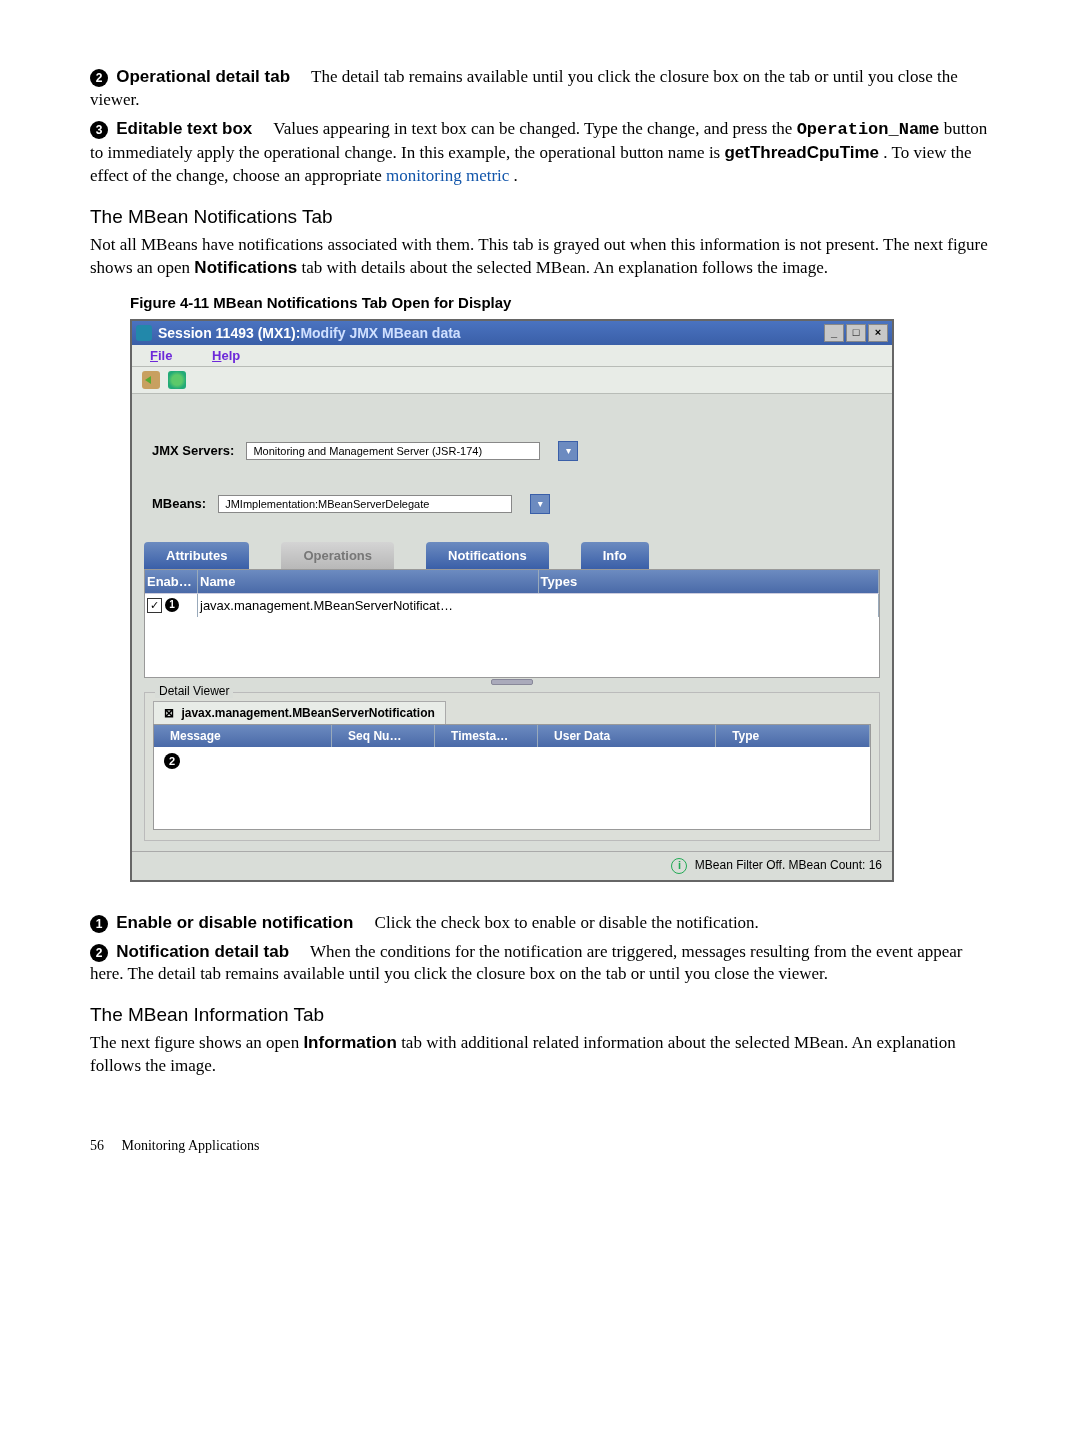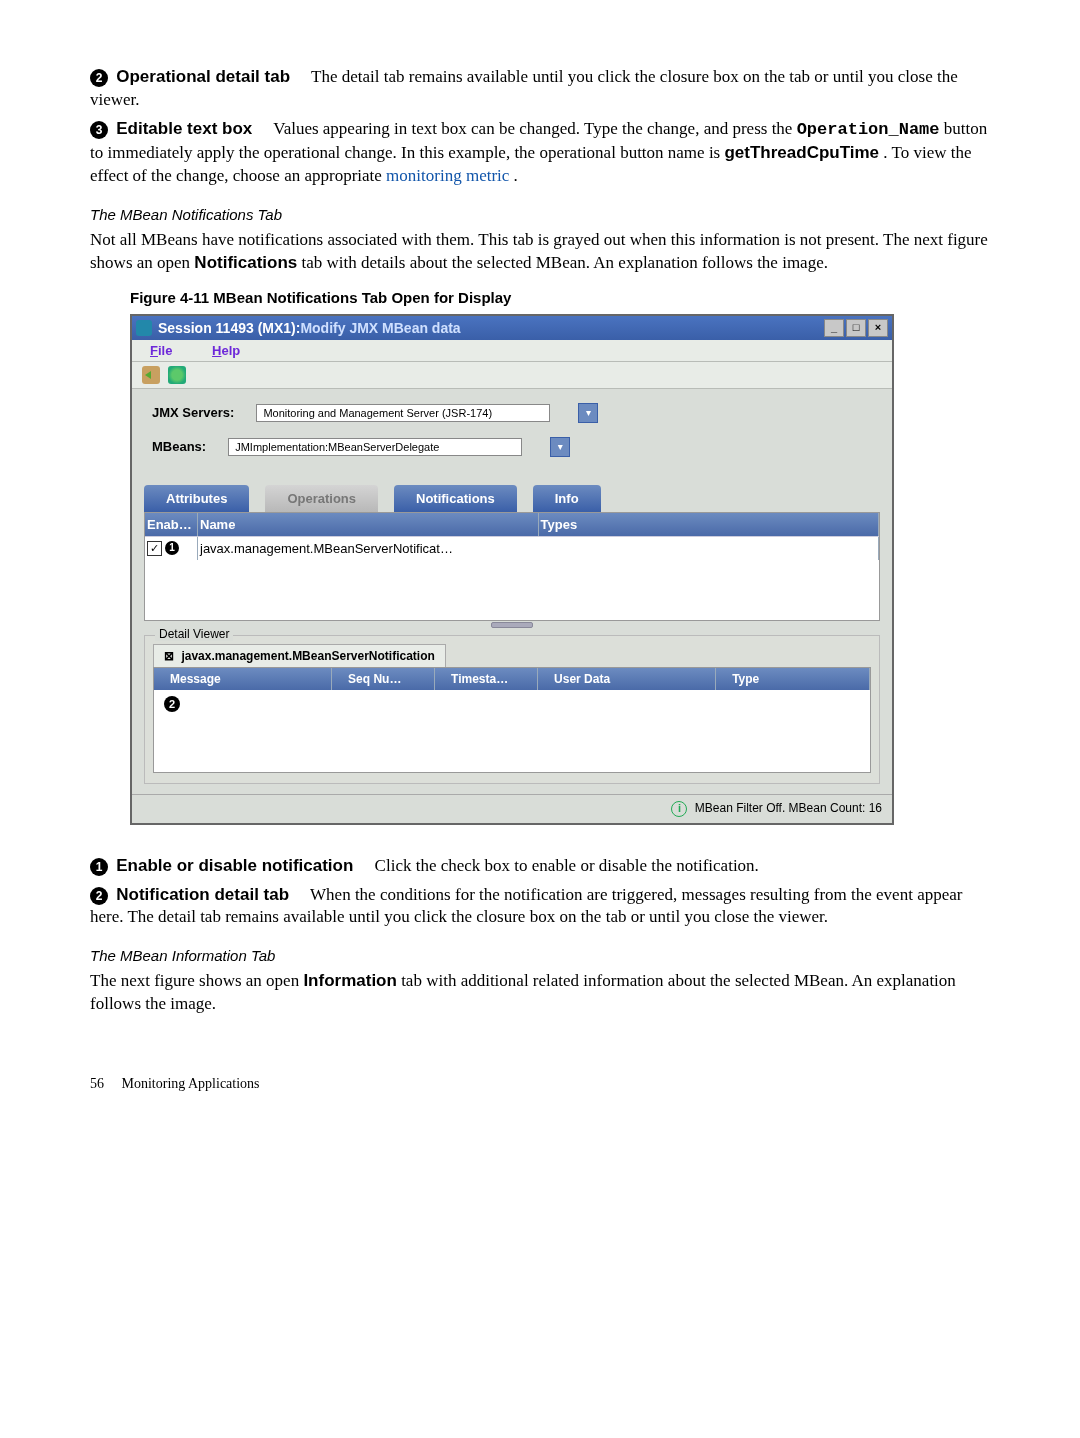--- a/index.html
+++ b/index.html
@@ -32,23 +32,22 @@
     vertical-align: middle;
     margin-right: 4px;
     font-family: Arial, sans-serif;
   }
   .bold { font-weight: bold; font-family: Arial, Helvetica, sans-serif; }
   .mono { font-family: "Courier New", monospace; font-weight: bold; }
   .link { color: #1155aa; }
   h2.section {
     font-family: Arial, Helvetica, sans-serif;
     font-weight: normal;
-    font-size: 15px;
+    font-size: 19px;
     margin: 18px 0 6px 0;
-    font-style: italic;
   }
   .fig-caption {
     font-family: Arial, Helvetica, sans-serif;
     font-weight: bold;
     font-size: 15px;
     margin: 14px 0 8px 40px;
   }
 
   
   .figure-wrap {
@@ -109,35 +108,35 @@
     display: inline-block;
     border-radius: 3px;
   }
   .tool-back { background: #c8a060; position: relative; }
   .tool-back::after{content:"";position:absolute;left:3px;top:5px;width:0;height:0;border-top:4px solid transparent;border-bottom:4px solid transparent;border-right:6px solid #5a3;}
   .tool-refresh { background: radial-gradient(circle,#5cc96a 40%,#2a7 70%); }
 
   .form-area {
     padding: 14px 20px 10px 20px;
   }
-  .form-row { display:flex; align-items:center; margin-bottom:14px; gap:22px;}
+  .form-row { display:flex; align-items:center; margin-bottom:14px; gap:12px;margin-top:33px;}
   .form-label { font-weight:bold; font-size:13px; }
   .combo {
     border:1px solid #888; background:#fff;
     padding:2px 6px; font-size:11px;
     min-width:280px;
     display:flex; justify-content:space-between; align-items:center;
   }
   .combo-btn {
     width:18px;height:18px;background:#6c8bc0;border:1px solid #3a5fa8;
     display:inline-flex;align-items:center;justify-content:center;color:#fff;font-size:10px;
     margin-left:6px;
   }
 
-  .tabs-row { display:flex; gap:16px; margin: 4px 0 0 12px; }
+  .tabs-row { display:flex; gap:32px; margin: 4px 0 0 12px; }
   .tab {
     background: linear-gradient(#6c8bc0,#4a6aa8);
     color:#fff; font-weight:bold;
     padding: 6px 22px;
     border-radius: 4px 4px 0 0;
     font-size:13px;
   }
   .tab.inactive {
     background: linear-gradient(#d4d4d4,#b8b8b8);
     color:#777;

